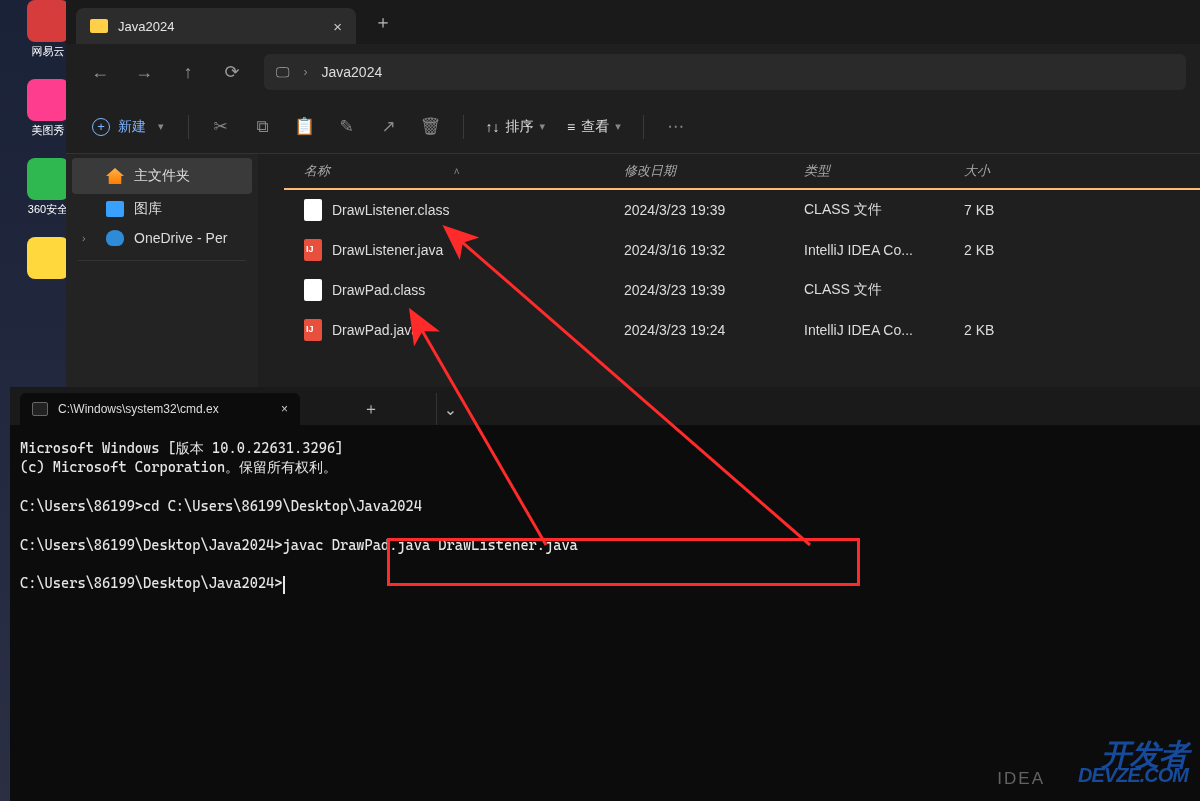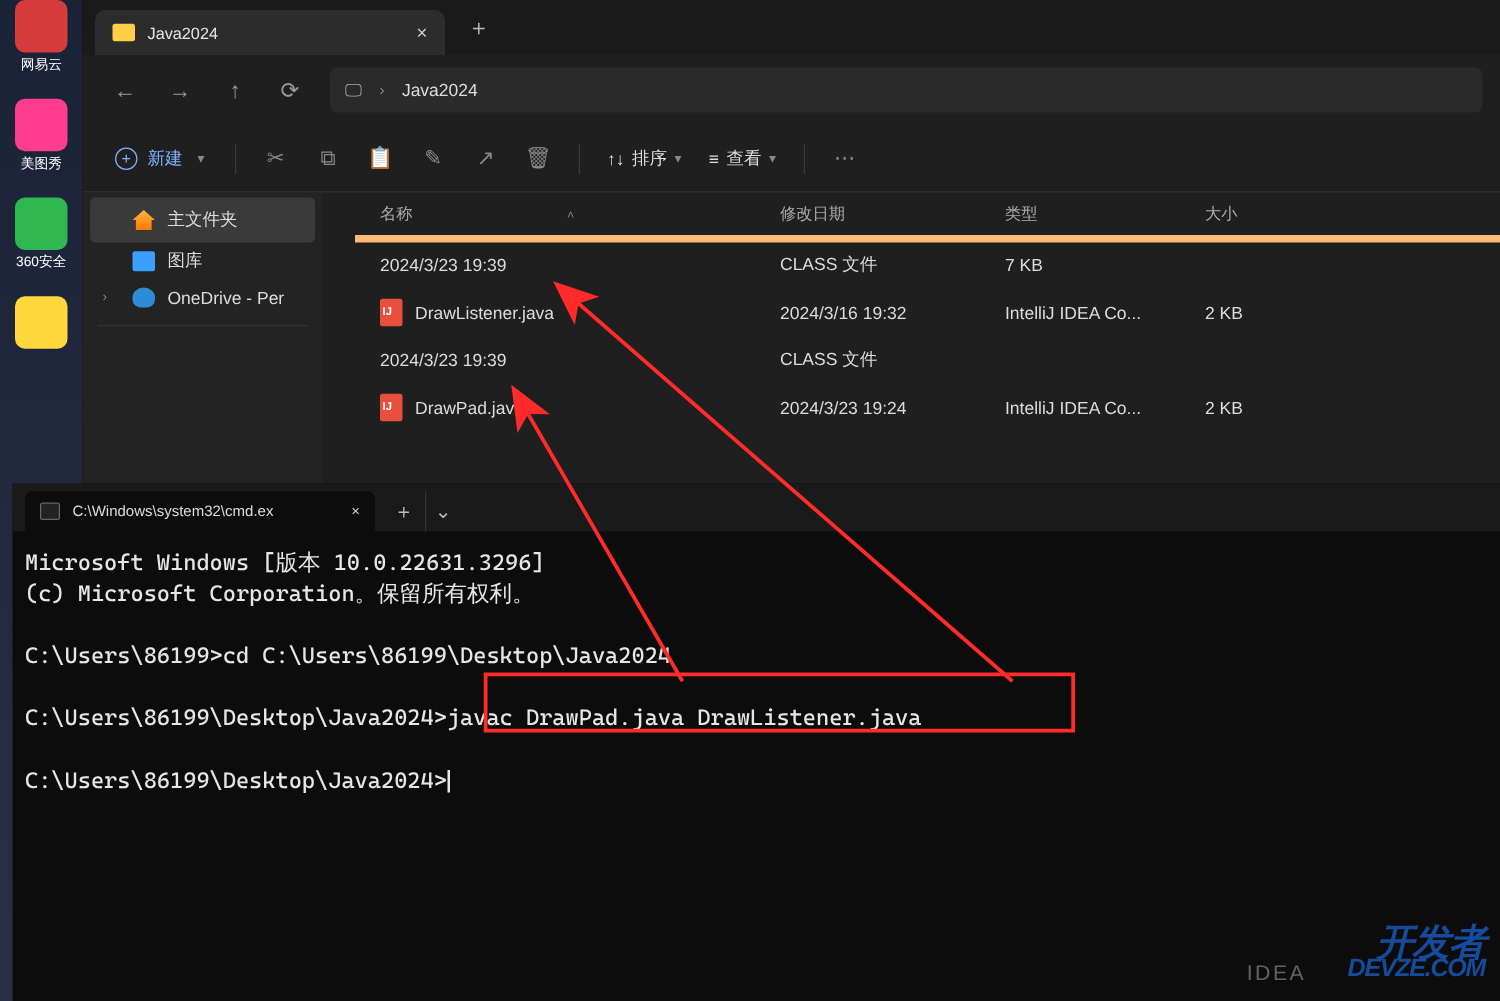--- a/index.html
+++ b/index.html
@@ -13,21 +13,21 @@
   }
   
   .desktop {
     position: absolute; left: 0; top: 0;
     width: 66px; height: 801px;
     background: linear-gradient(180deg,#1a2238,#2a2f44);
     display: flex; flex-direction: column;
     gap: 20px; padding-top: 0;
     font-size: 11px; color: #fff;
   }
-  .desk-icon { width: 56px; text-align: center; margin-left: 5px; }
+  .desk-icon { width: 56px; text-align: center; margin-left: 20px; }
   .desk-icon .sq { width: 42px; height: 42px; border-radius: 8px; margin: 0 auto 2px; }
   .desk-icon .lbl { white-space: nowrap; overflow: hidden; font-size: 11px; }
 
   
   .explorer {
     position: absolute; left: 66px; top: 0;
     width: 1134px; height: 387px;
     background: #1f1f1f;
     display: flex; flex-direction: column;
   }
@@ -98,21 +98,22 @@
   .ico-desktop { background:#2e8bd8;border-radius:2px; }
   .side-chev { width:14px;color:#888;font-size:11px; }
   .side-divider { height:1px;background:#333;margin:8px 12px; }
   .pin { margin-left:auto;color:#888;font-size:12px; }
 
   .file-pane { flex:1; position:relative; }
   .columns {
     display:grid;
     grid-template-columns: 320px 180px 160px 120px;
     padding: 8px 20px; font-size:13px;color:#aaa;
-    border-bottom:6px solid #fdba74;
+    border-bottom:2px solid #fdba74;
+    font-style:italic;
   }
   .columns .sort { font-size:10px;color:#888; }
   .row {
     display:grid;
     grid-template-columns: 320px 180px 160px 120px;
     padding: 9px 20px; font-size:14px;color:#ddd;
     align-items:center;
   }
   .fname { display:flex;align-items:center;gap:10px; }
   .fico { width:18px;height:22px;display:inline-block;position:relative; }
@@ -122,36 +123,36 @@
 
   
   .terminal {
     position:absolute; left:10px; top:387px;
     width:1190px; height:414px;
     background:#0c0c0c;
     display:flex;flex-direction:column;
   }
   .term-tabbar {
     height:38px;background:#1a1a1a;
-    display:flex;align-items:flex-end;
+    display:flex;align-items:flex-end;gap:48px;
   }
   .term-tab {
     display:flex;align-items:center;gap:10px;
     background:#0c0c0c;height:32px;margin-top:6px;
     padding:0 12px;border-radius:6px 6px 0 0;
     margin-left:10px;width:280px;font-size:12px;color:#ddd;
   }
   .term-ico { width:16px;height:14px;background:#222;border:1px solid #666;border-radius:2px; }
   .term-tab .close{margin-left:auto;color:#ccc;}
   .term-add { width:34px;height:32px;display:flex;align-items:center;justify-content:center;color:#bbb;margin-left:6px;}
   .term-drop { width:28px;height:32px;display:flex;align-items:center;justify-content:center;color:#bbb;border-left:1px solid #333;}
   .term-body {
     flex:1;padding:14px 10px;
     font-family:"Cascadia Mono","Consolas",monospace;
-    font-size:18px;line-height:1.38;color:#e6e6e6;
+    font-size:14px;line-height:1.38;color:#e6e6e6;
     white-space:pre;position:relative;
   }
   .term-cursor {
     display:inline-block;width:2px;height:18px;background:#e6e6e6;vertical-align:middle;
   }
 
   
   .red-box {
     position:absolute;border:3px solid #ff2a2a;
     pointer-events:none;
@@ -262,34 +263,42 @@
       </div>
     <div class="file-pane">
       <div class="columns">
         <span><span>名称</span> <span class="sort" style="position:relative;left:120px;">˄</span></span>
         <span>修改日期</span>
         <span>类型</span>
         <span>大小</span>
       </div>
       <div id="rows">
           <div class="row">
+            <span class="fname">
+              <span class="fico class"></span>
+              <span>DrawListener.class</span>
+            </span>
             <span>2024/3/23 19:39</span>
             <span>CLASS 文件</span>
             <span>7 KB</span>
           </div>
           <div class="row">
             <span class="fname">
               <span class="fico ij"></span>
               <span>DrawListener.java</span>
             </span>
             <span>2024/3/16 19:32</span>
             <span>IntelliJ IDEA Co...</span>
             <span>2 KB</span>
           </div>
           <div class="row">
+            <span class="fname">
+              <span class="fico class"></span>
+              <span>DrawPad.class</span>
+            </span>
             <span>2024/3/23 19:39</span>
             <span>CLASS 文件</span>
             <span></span>
           </div>
           <div class="row">
             <span class="fname">
               <span class="fico ij"></span>
               <span>DrawPad.java</span>
             </span>
             <span>2024/3/23 19:24</span>

